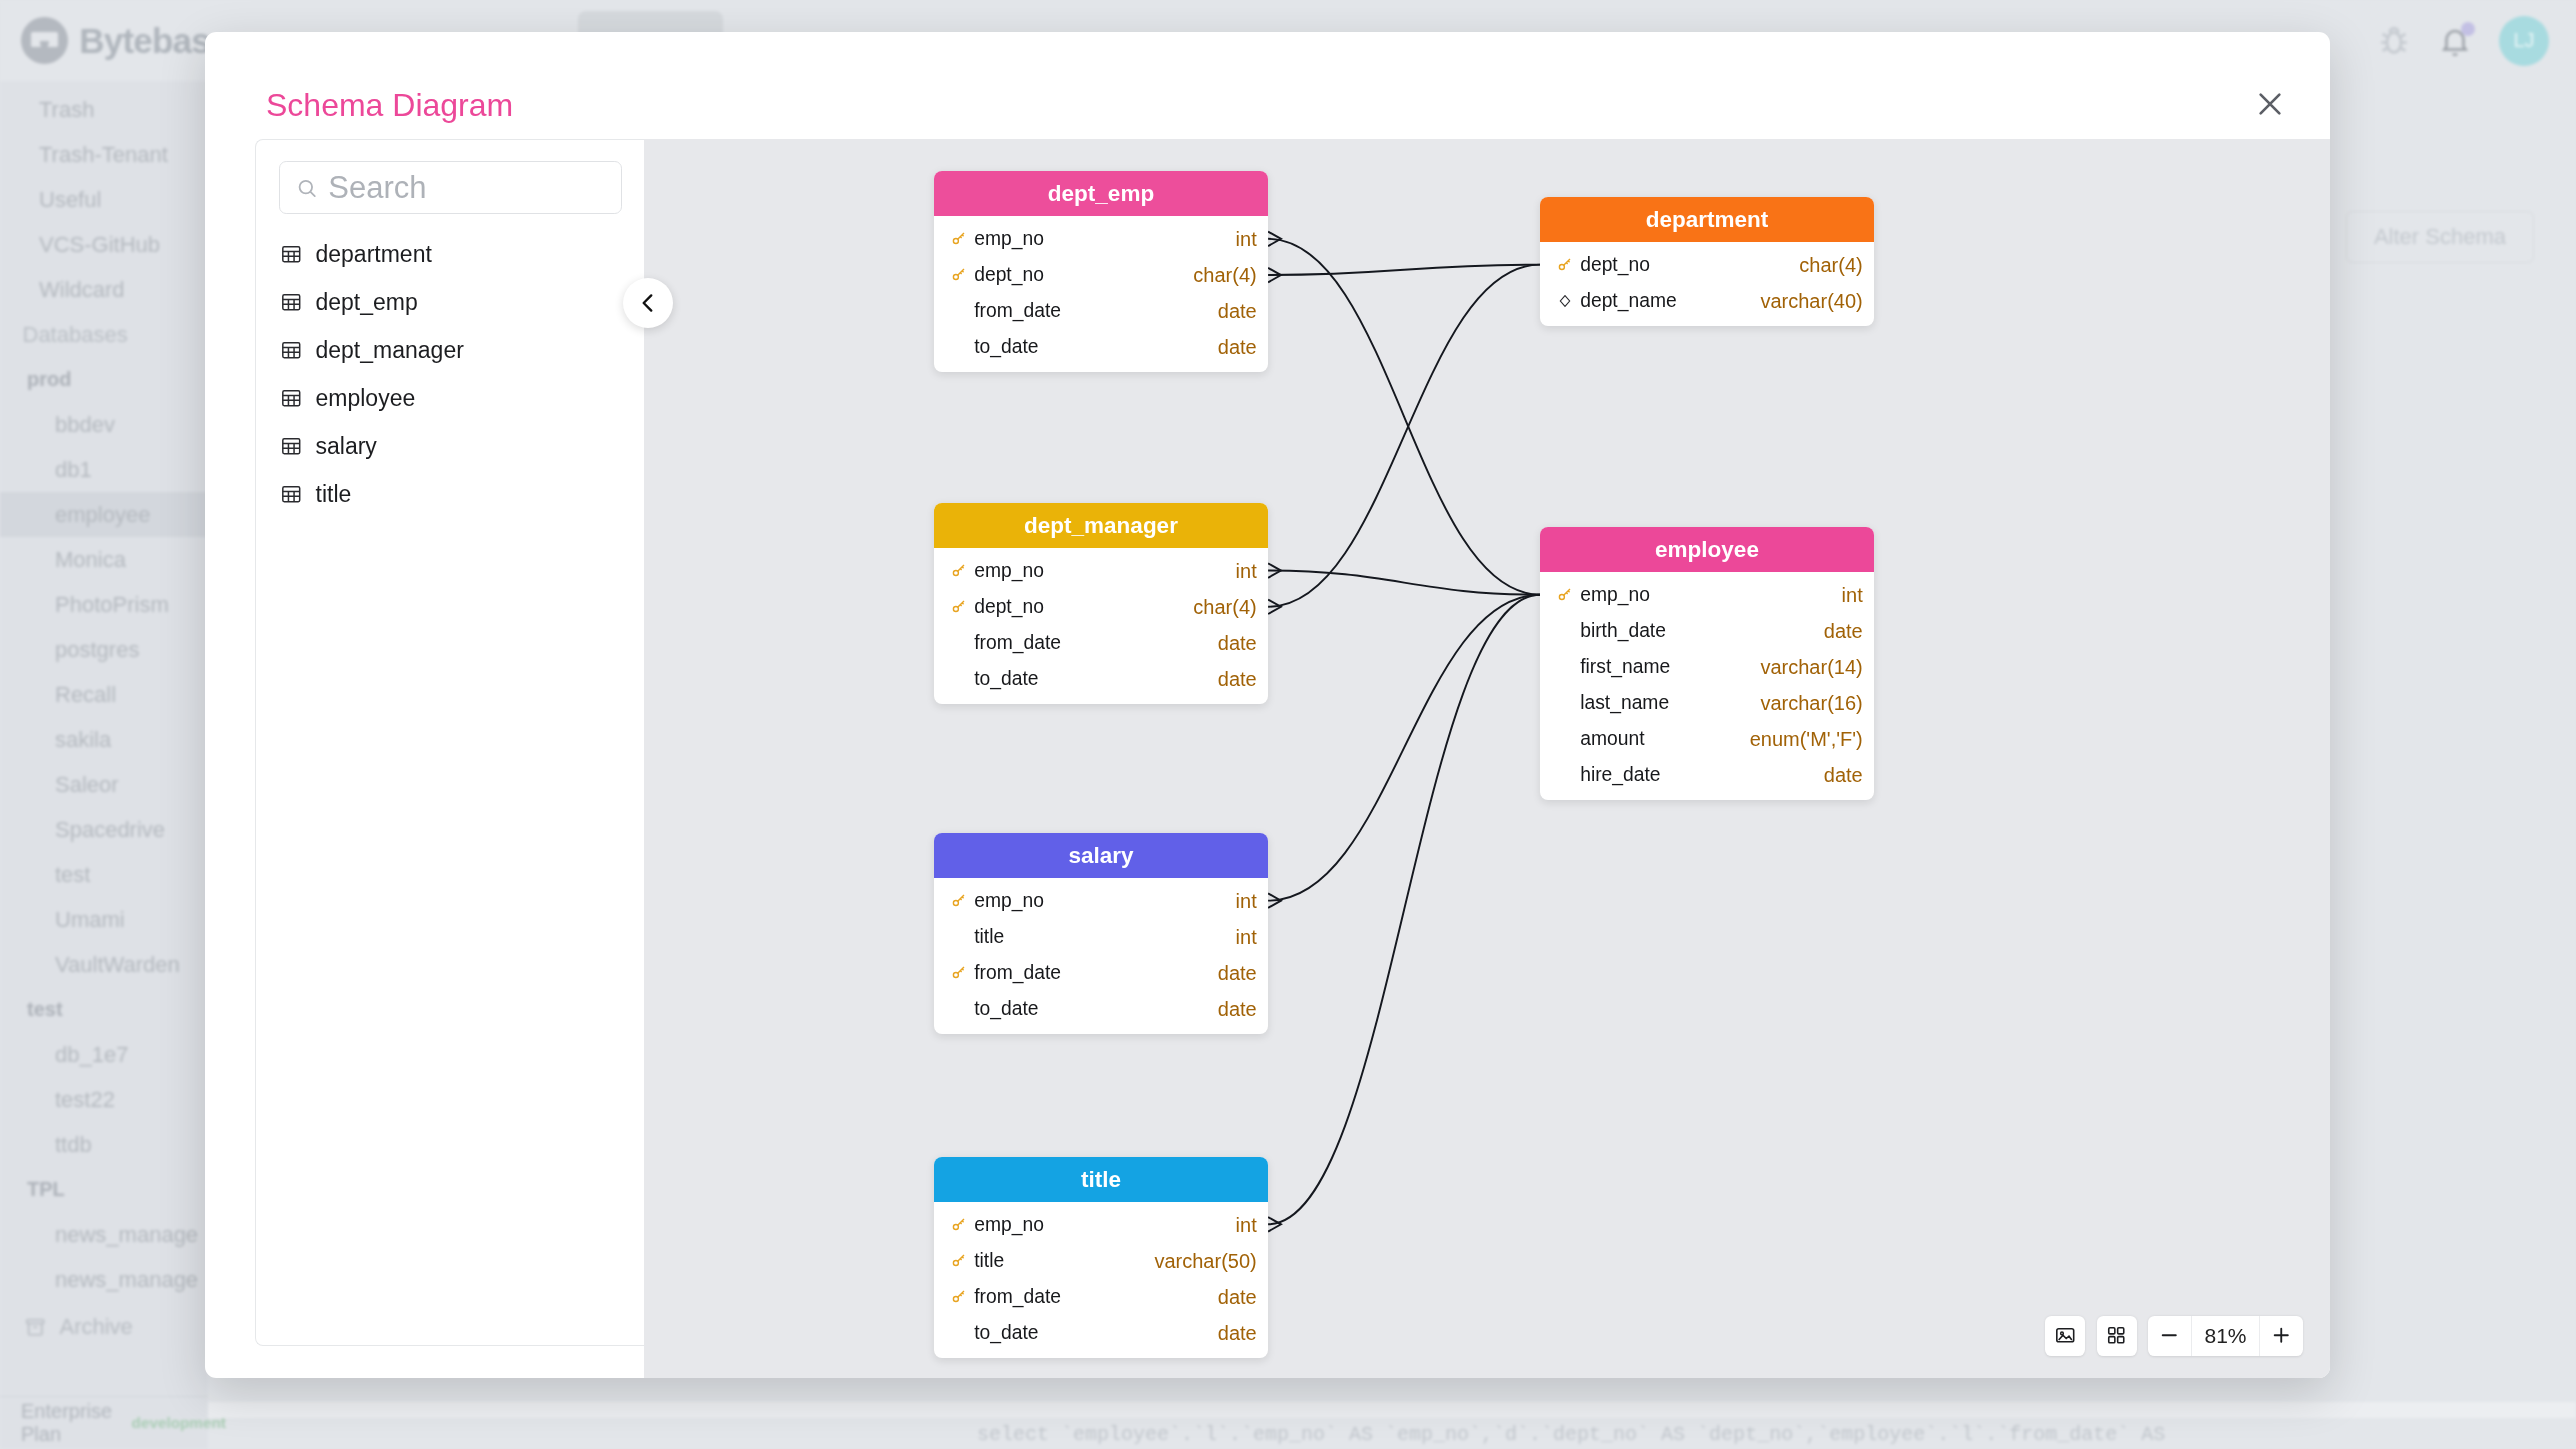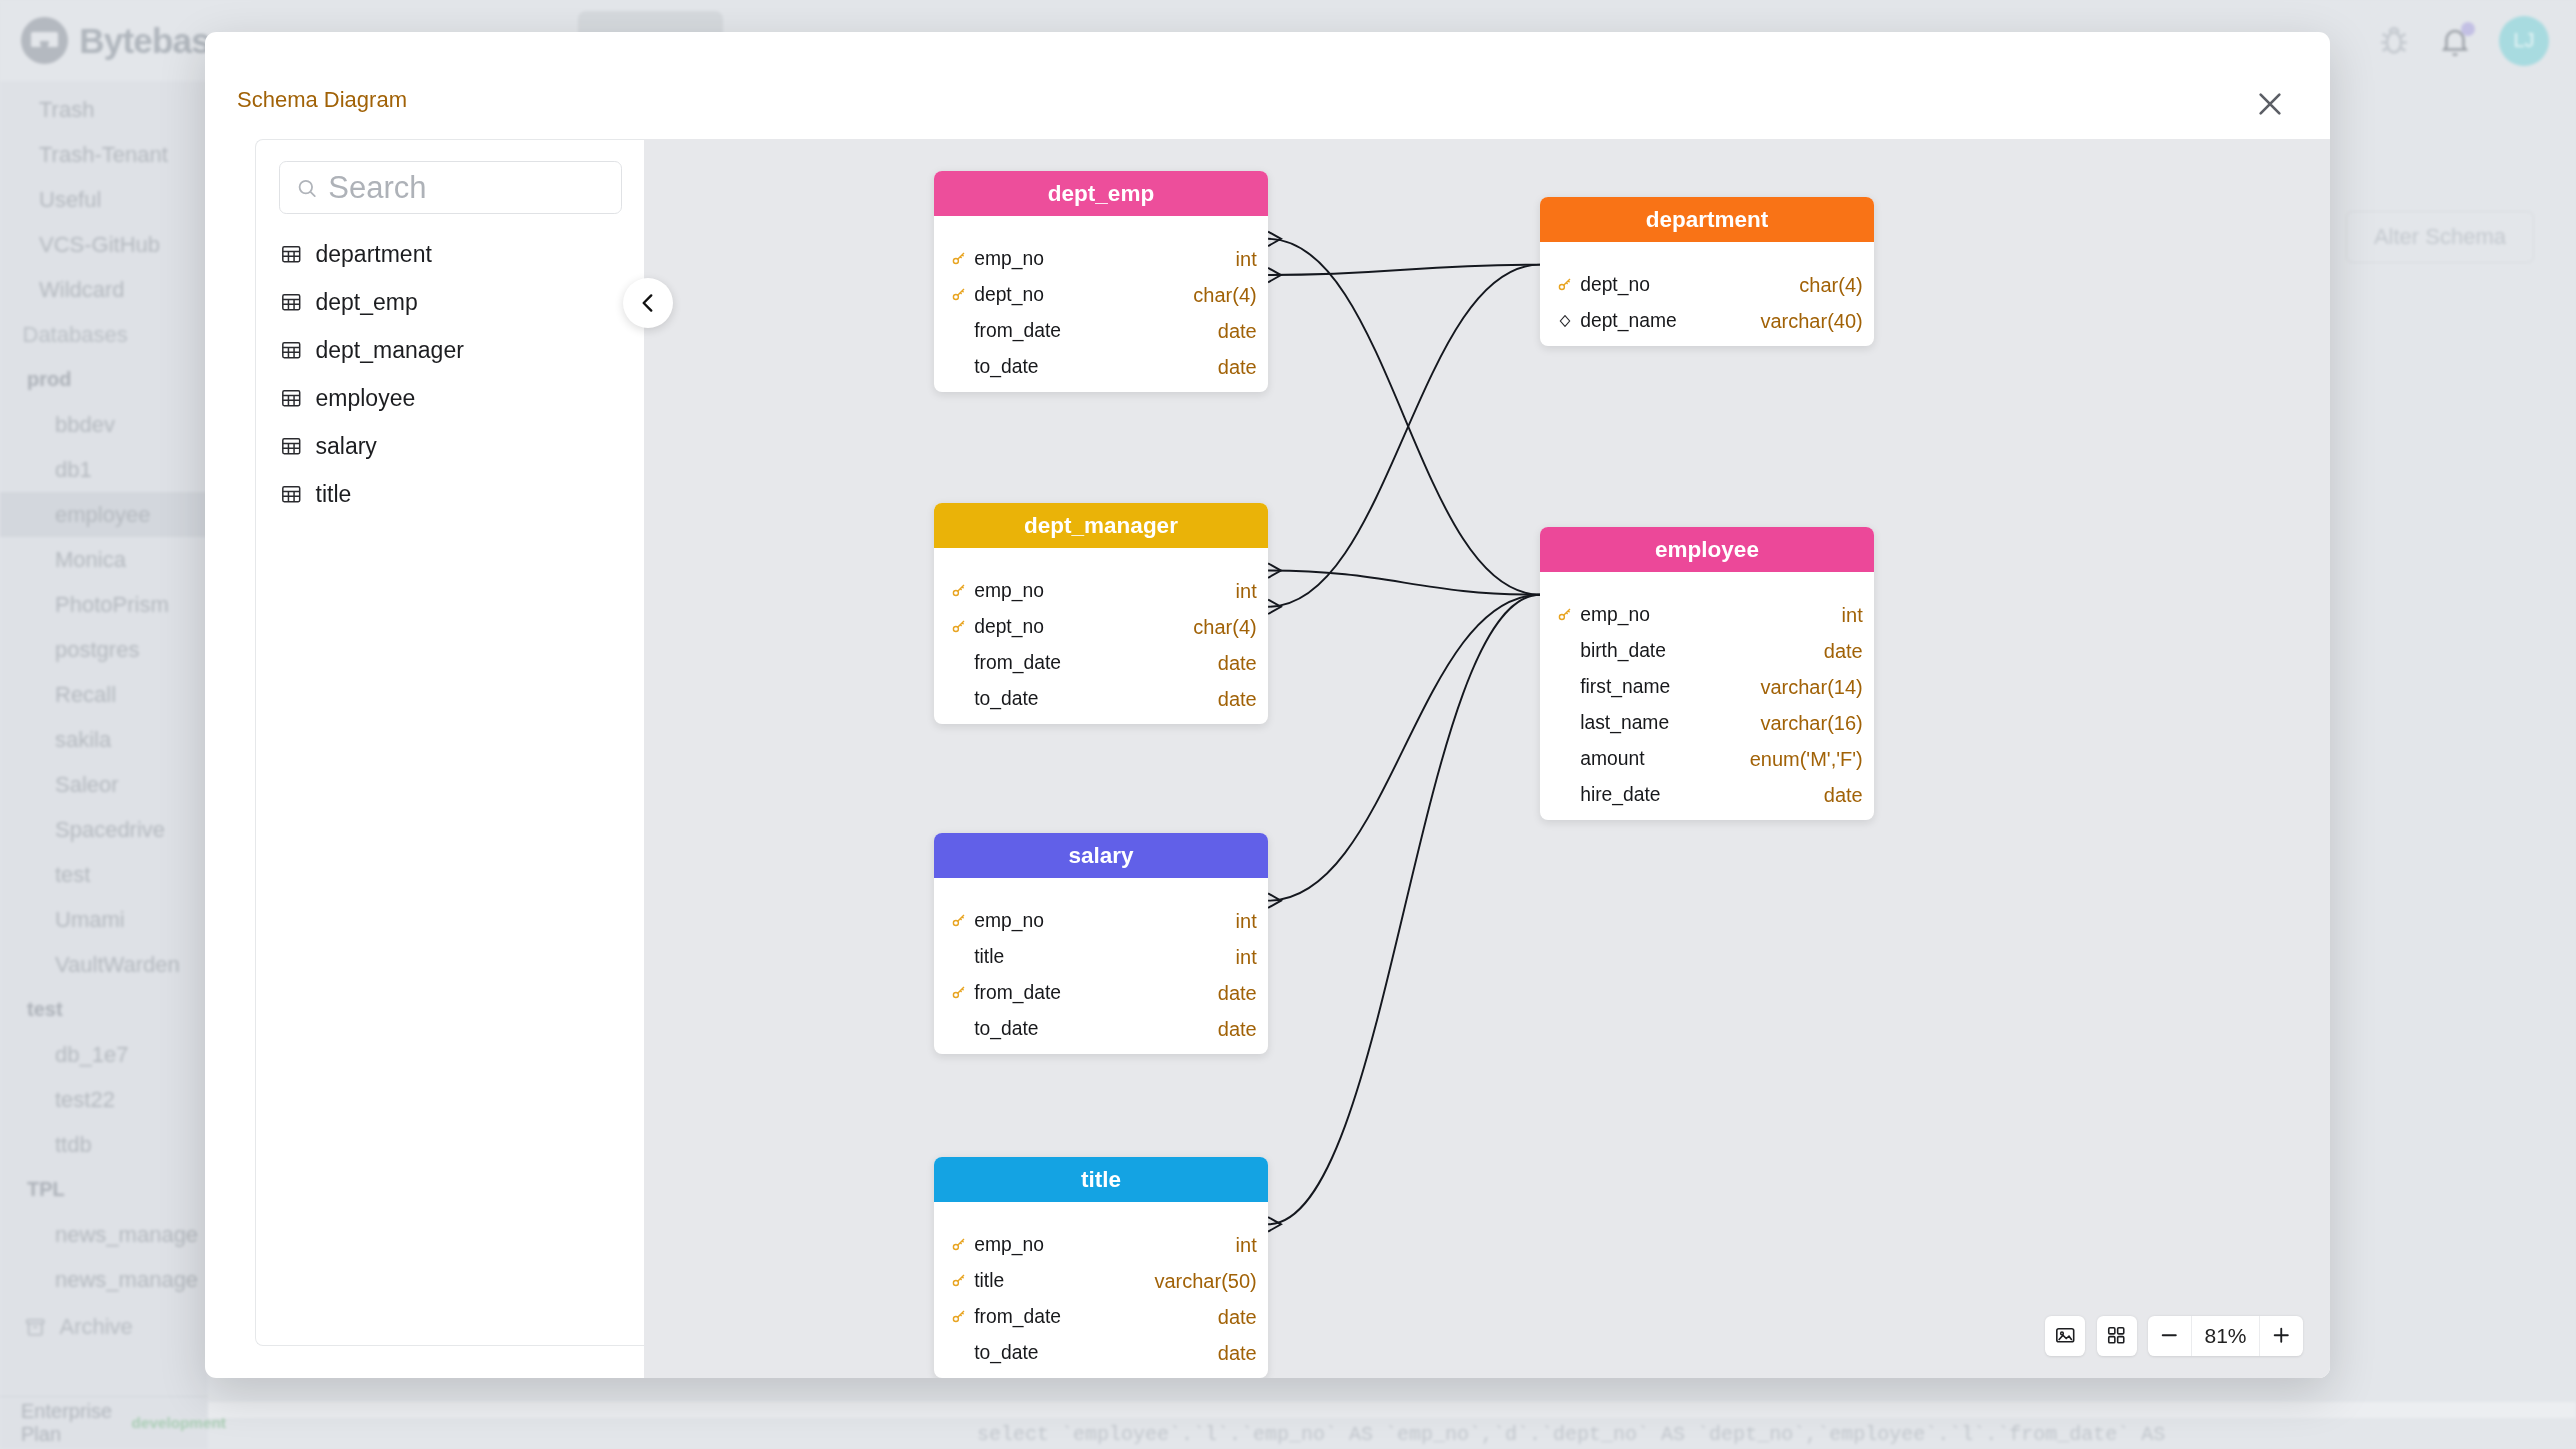--- a/index.html
+++ b/index.html
@@ -108,22 +108,22 @@
   
   #modal {
     position: absolute;
     left: 205px; top: 32px; width: 2125px; height: 1346px;
     background: #ffffff;
     border-radius: 11.3px;
     box-shadow: 0 14.5px 48px rgba(0,0,0,.16);
     overflow: hidden;
   }
   .modal-title {
-    position: absolute; left: 32px; top: 55px;
-    font-size: 22px; color: #a16207; font-weight: 400;
+    position: absolute; left: 61px; top: 55px;
+    font-size: 32px; color: #ec4899; font-weight: 400;
   }
   .modal-close {
     position: absolute; right: 39px; top: 50px;
     width: 43px; height: 43px; color: #5c5f66;
     display: flex; align-items: center; justify-content: center;
   }
 
   .modal-body {
     position: absolute; left: 0; right: 0; top: 101px; bottom: 0;
     display: flex;
@@ -174,21 +174,21 @@
     background: #fff;
     border-radius: 8px;
     box-shadow: 0 2.4px 8px rgba(0,0,0,.10);
     overflow: hidden;
     z-index: 3;
   }
   .node-head {
     height: 45px; display: flex; align-items: center; justify-content: center;
     color: #fff; font-size: 22.5px; font-weight: 700;
   }
-  .node-rows { padding: 4.8px 0 6.4px 0; margin-top: 20px; }
+  .node-rows { padding: 4.8px 0 6.4px 0; }
   .node-row {
     height: 36px; display: flex; align-items: center;
     padding: 0 11.3px 0 13px; font-size: 19.3px;
   }
   .row-icon { width: 24px; display: flex; align-items: center; justify-content: center; }
   .row-name { flex: 1; color: #17181b; padding-left: 3.2px; }
   .row-type { color: #a16207; font-size: 20px; }
 
   
   .canvas-toolbar {

